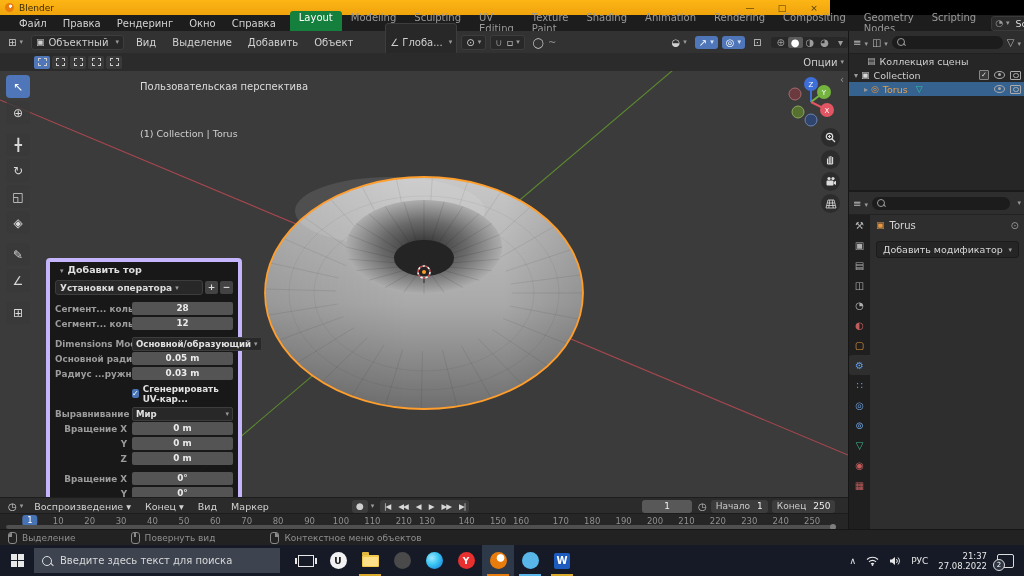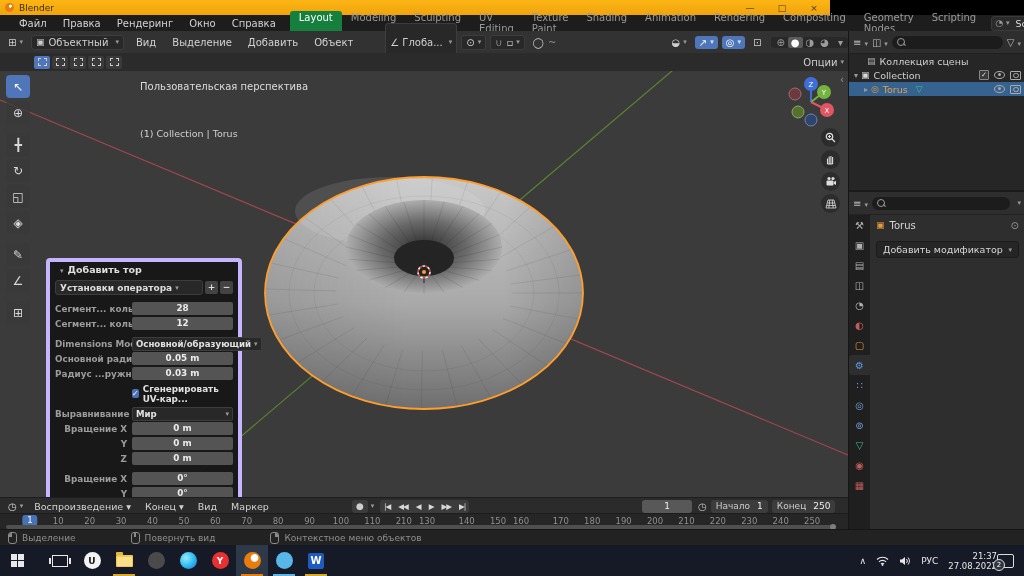--- a/index.html
+++ b/index.html
@@ -139,21 +139,21 @@
   .circ{width:17px;height:17px;border-radius:50%;display:flex;align-items:center;justify-content:center;font-size:9px;font-weight:bold;}
   .folder{width:17px;height:12px;background:#f2c94c;border-radius:1px;position:relative;}
   .folder:before{content:"";position:absolute;left:0;top:-3px;width:7px;height:3px;background:#e2b93a;border-radius:1px 1px 0 0;}
   .folder:after{content:"";position:absolute;left:1px;top:2px;right:1px;bottom:1px;background:#ffe08a;border-radius:1px;}
   .tv{width:14px;height:10px;border:1px solid #e8e8e8;position:relative;}
   .tv:before{content:"";position:absolute;left:-4px;top:2px;width:2px;height:6px;background:#e8e8e8;}
   .tv:after{content:"";position:absolute;right:-4px;top:2px;width:2px;height:6px;background:#e8e8e8;}
   .wordsq{width:16px;height:16px;background:#1d5bbf;border-radius:2px;color:#fff;font-size:10px;font-weight:bold;display:flex;align-items:center;justify-content:center;}
   #tray{margin-left:auto;display:flex;align-items:center;}
   #tray .titem{margin-right:10px;font-size:9px;color:#e8e8e8;}
-  #clockblk{text-align:right;font-size:8.5px;line-height:10px;}
+  #clockblk{text-align:right;font-size:8.5px;line-height:10px;margin-right:10px;}
   #notif{width:15px;height:12px;border:1px solid #dcdcdc;border-radius:2px;position:relative;margin-right:10px;}
   #notif span{position:absolute;left:-5px;bottom:-4px;width:10px;height:10px;border-radius:50%;background:#2f3542;border:1px solid #dcdcdc;color:#fff;font-size:7px;line-height:10px;text-align:center;}
 </style>
 </head>
 <body>
 <div id="app">
 
 <div id="titlebar">
   <span class="blogo"></span>
   <span>Blender</span>
@@ -687,20 +687,24 @@
 
 <div id="taskbar">
   <div id="start">
     <span class="winlogo">
           <i></i>
           <i></i>
           <i></i>
           <i></i>
         </span>
   </div>
+  <div id="tb-search">
+    <span class="mag"></span>
+    <span>Введите здесь текст для поиска</span>
+  </div>
   <div style="width:10px"></div>
   <div class="row" id="tb-apps">
         <div class="tb-app">
           <span class="tv"></span>
         </div>
         <div class="tb-app">
           <span class="circ" style="background: rgb(242, 242, 242); color: rgb(17, 17, 17);">U</span>
         </div>
         <div class="tb-app">
           <span class="folder"></span>

